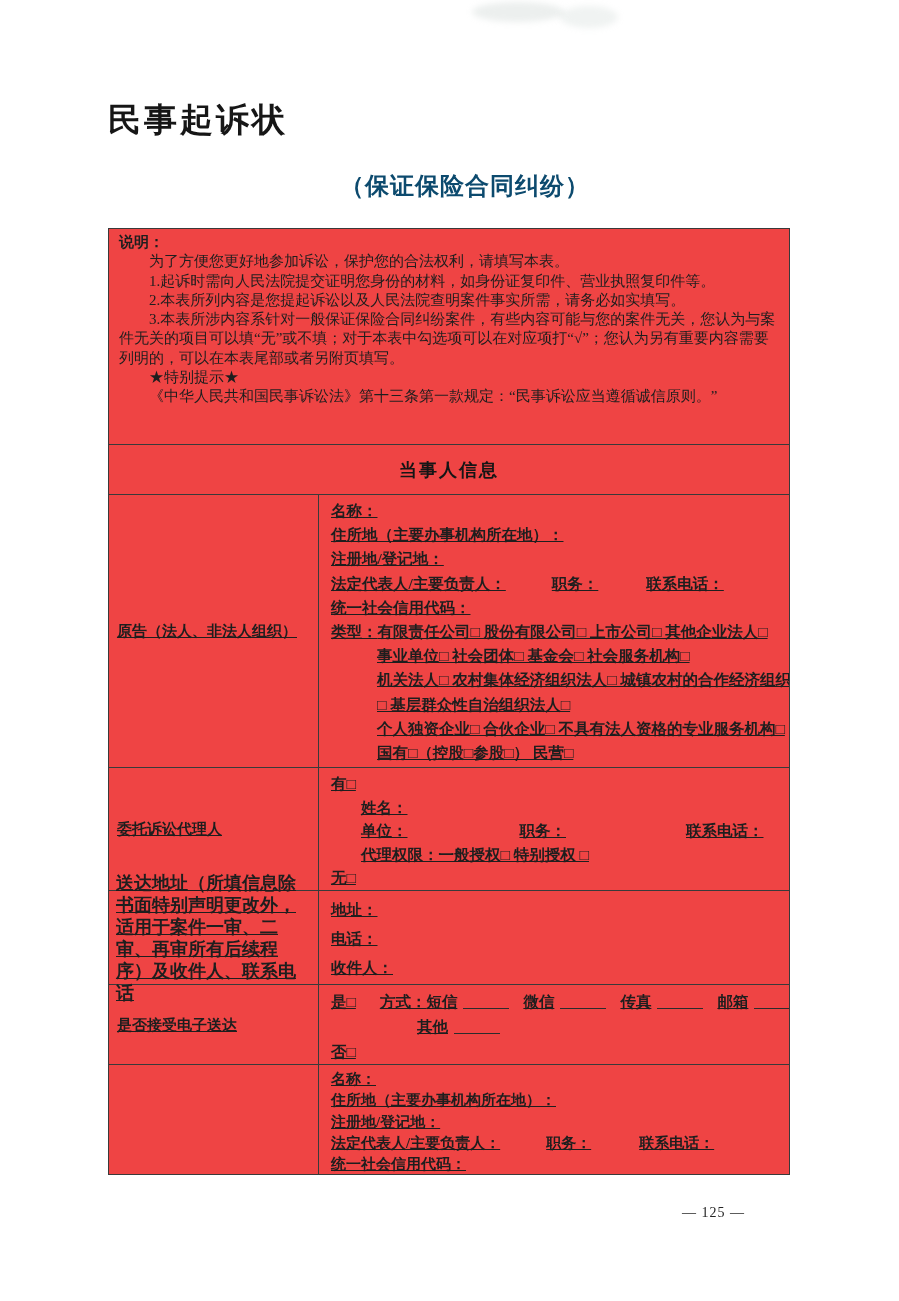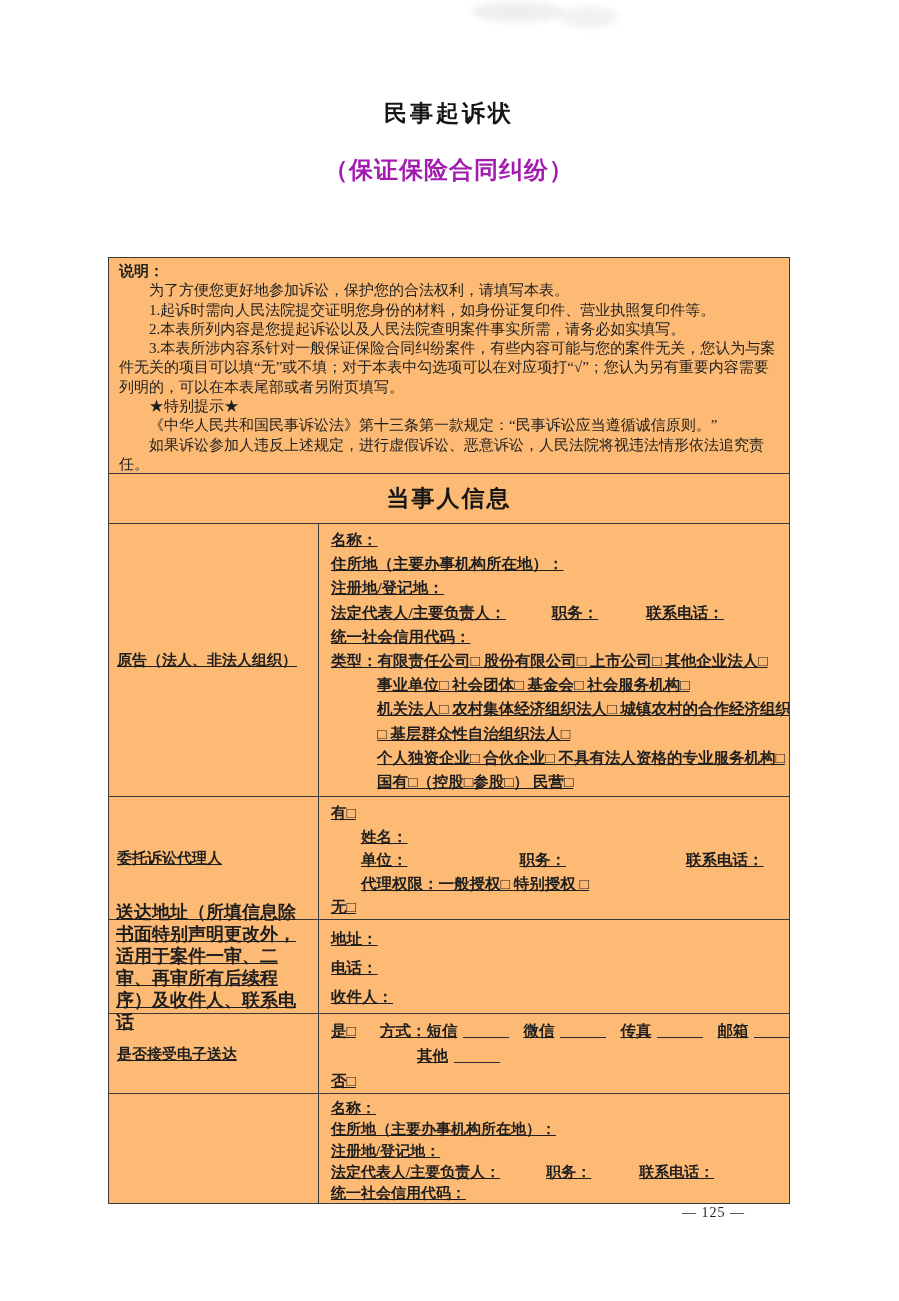--- a/index.html
+++ b/index.html
@@ -11,51 +11,50 @@
     position:relative;
     overflow:hidden;
   }
   
   .smudge{position:absolute;border-radius:50%;filter:blur(3px);pointer-events:none;}
   .s1{left:472px;top:2px;width:92px;height:20px;background:rgba(168,184,176,0.22);}
   .s2{left:560px;top:6px;width:58px;height:22px;background:rgba(170,188,182,0.18);}
 
   .title{
     position:absolute;top:98px;left:108px;width:682px;
-    margin:0;text-align:center;
-    font-size:23px;font-weight:bold;letter-spacing:3px;color:#161616;
+    margin:0;text-align:left;
+    font-size:33px;font-weight:bold;letter-spacing:3px;color:#161616;
   }
   .subtitle{
     position:absolute;top:154px;left:108px;width:682px;
-    margin:0;text-align:center;
-    font-size:24px;font-weight:bold;letter-spacing:1px;color:#a21caf;
+    margin:16px;text-align:center;
+    font-size:24px;font-weight:bold;letter-spacing:1px;color:#0c4a6e;
   }
 
   .form-table{
     position:absolute;left:108px;top:228px;width:682px;
     border:1px solid #3a3a3a;
     box-sizing:border-box;
-    background:#fdba74;
-    margin-top:29px;
+    background:#ef4444;
   }
 
   
   .instructions{
     height:215px;box-sizing:border-box;overflow:hidden;
     padding:4px 11px 0 10px;
     font-size:15px;line-height:19.3px;
   }
   .instructions p{margin:0;}
   .ins-label{font-weight:bold;}
   .ind{text-indent:2em;}
 
   .section-header{
     height:49px;border-top:1px solid #3a3a3a;
     display:flex;align-items:center;justify-content:center;
-    font-size:23px;font-weight:bold;letter-spacing:2px;color:#151515;
+    font-size:18px;font-weight:bold;letter-spacing:2px;color:#151515;
   }
 
   .trow{display:flex;border-top:1px solid #3a3a3a;box-sizing:border-box;}
   .lcell{
     width:210px;flex:0 0 210px;box-sizing:border-box;
     border-right:1px solid #3a3a3a;
     padding:4px 8px;
     display:flex;align-items:center;
     font-size:15px;font-weight:bold;line-height:22px;text-decoration:underline;
   }
@@ -113,21 +112,20 @@
 <div class="form-table">
 
   <div class="instructions">
     <p class="ins-label">说明：</p>
     <p class="ind">为了方便您更好地参加诉讼，保护您的合法权利，请填写本表。</p>
     <p class="ind">1.起诉时需向人民法院提交证明您身份的材料，如身份证复印件、营业执照复印件等。</p>
     <p class="ind">2.本表所列内容是您提起诉讼以及人民法院查明案件事实所需，请务必如实填写。</p>
     <p class="ind">3.本表所涉内容系针对一般保证保险合同纠纷案件，有些内容可能与您的案件无关，您认为与案件无关的项目可以填“无”或不填；对于本表中勾选项可以在对应项打“√”；您认为另有重要内容需要列明的，可以在本表尾部或者另附页填写。</p>
     <p class="ind">★特别提示★</p>
     <p class="ind">《中华人民共和国民事诉讼法》第十三条第一款规定：“民事诉讼应当遵循诚信原则。”</p>
-    <p class="ind">如果诉讼参加人违反上述规定，进行虚假诉讼、恶意诉讼，人民法院将视违法情形依法追究责任。</p>
   </div>
 
   <div class="section-header">当事人信息</div>
 
   <div class="trow row-plaintiff">
     <div class="lcell">
       <span>原告（法人、非法人组织）</span>
     </div>
     <div class="rcell">
       <div class="ln">名称：</div>

